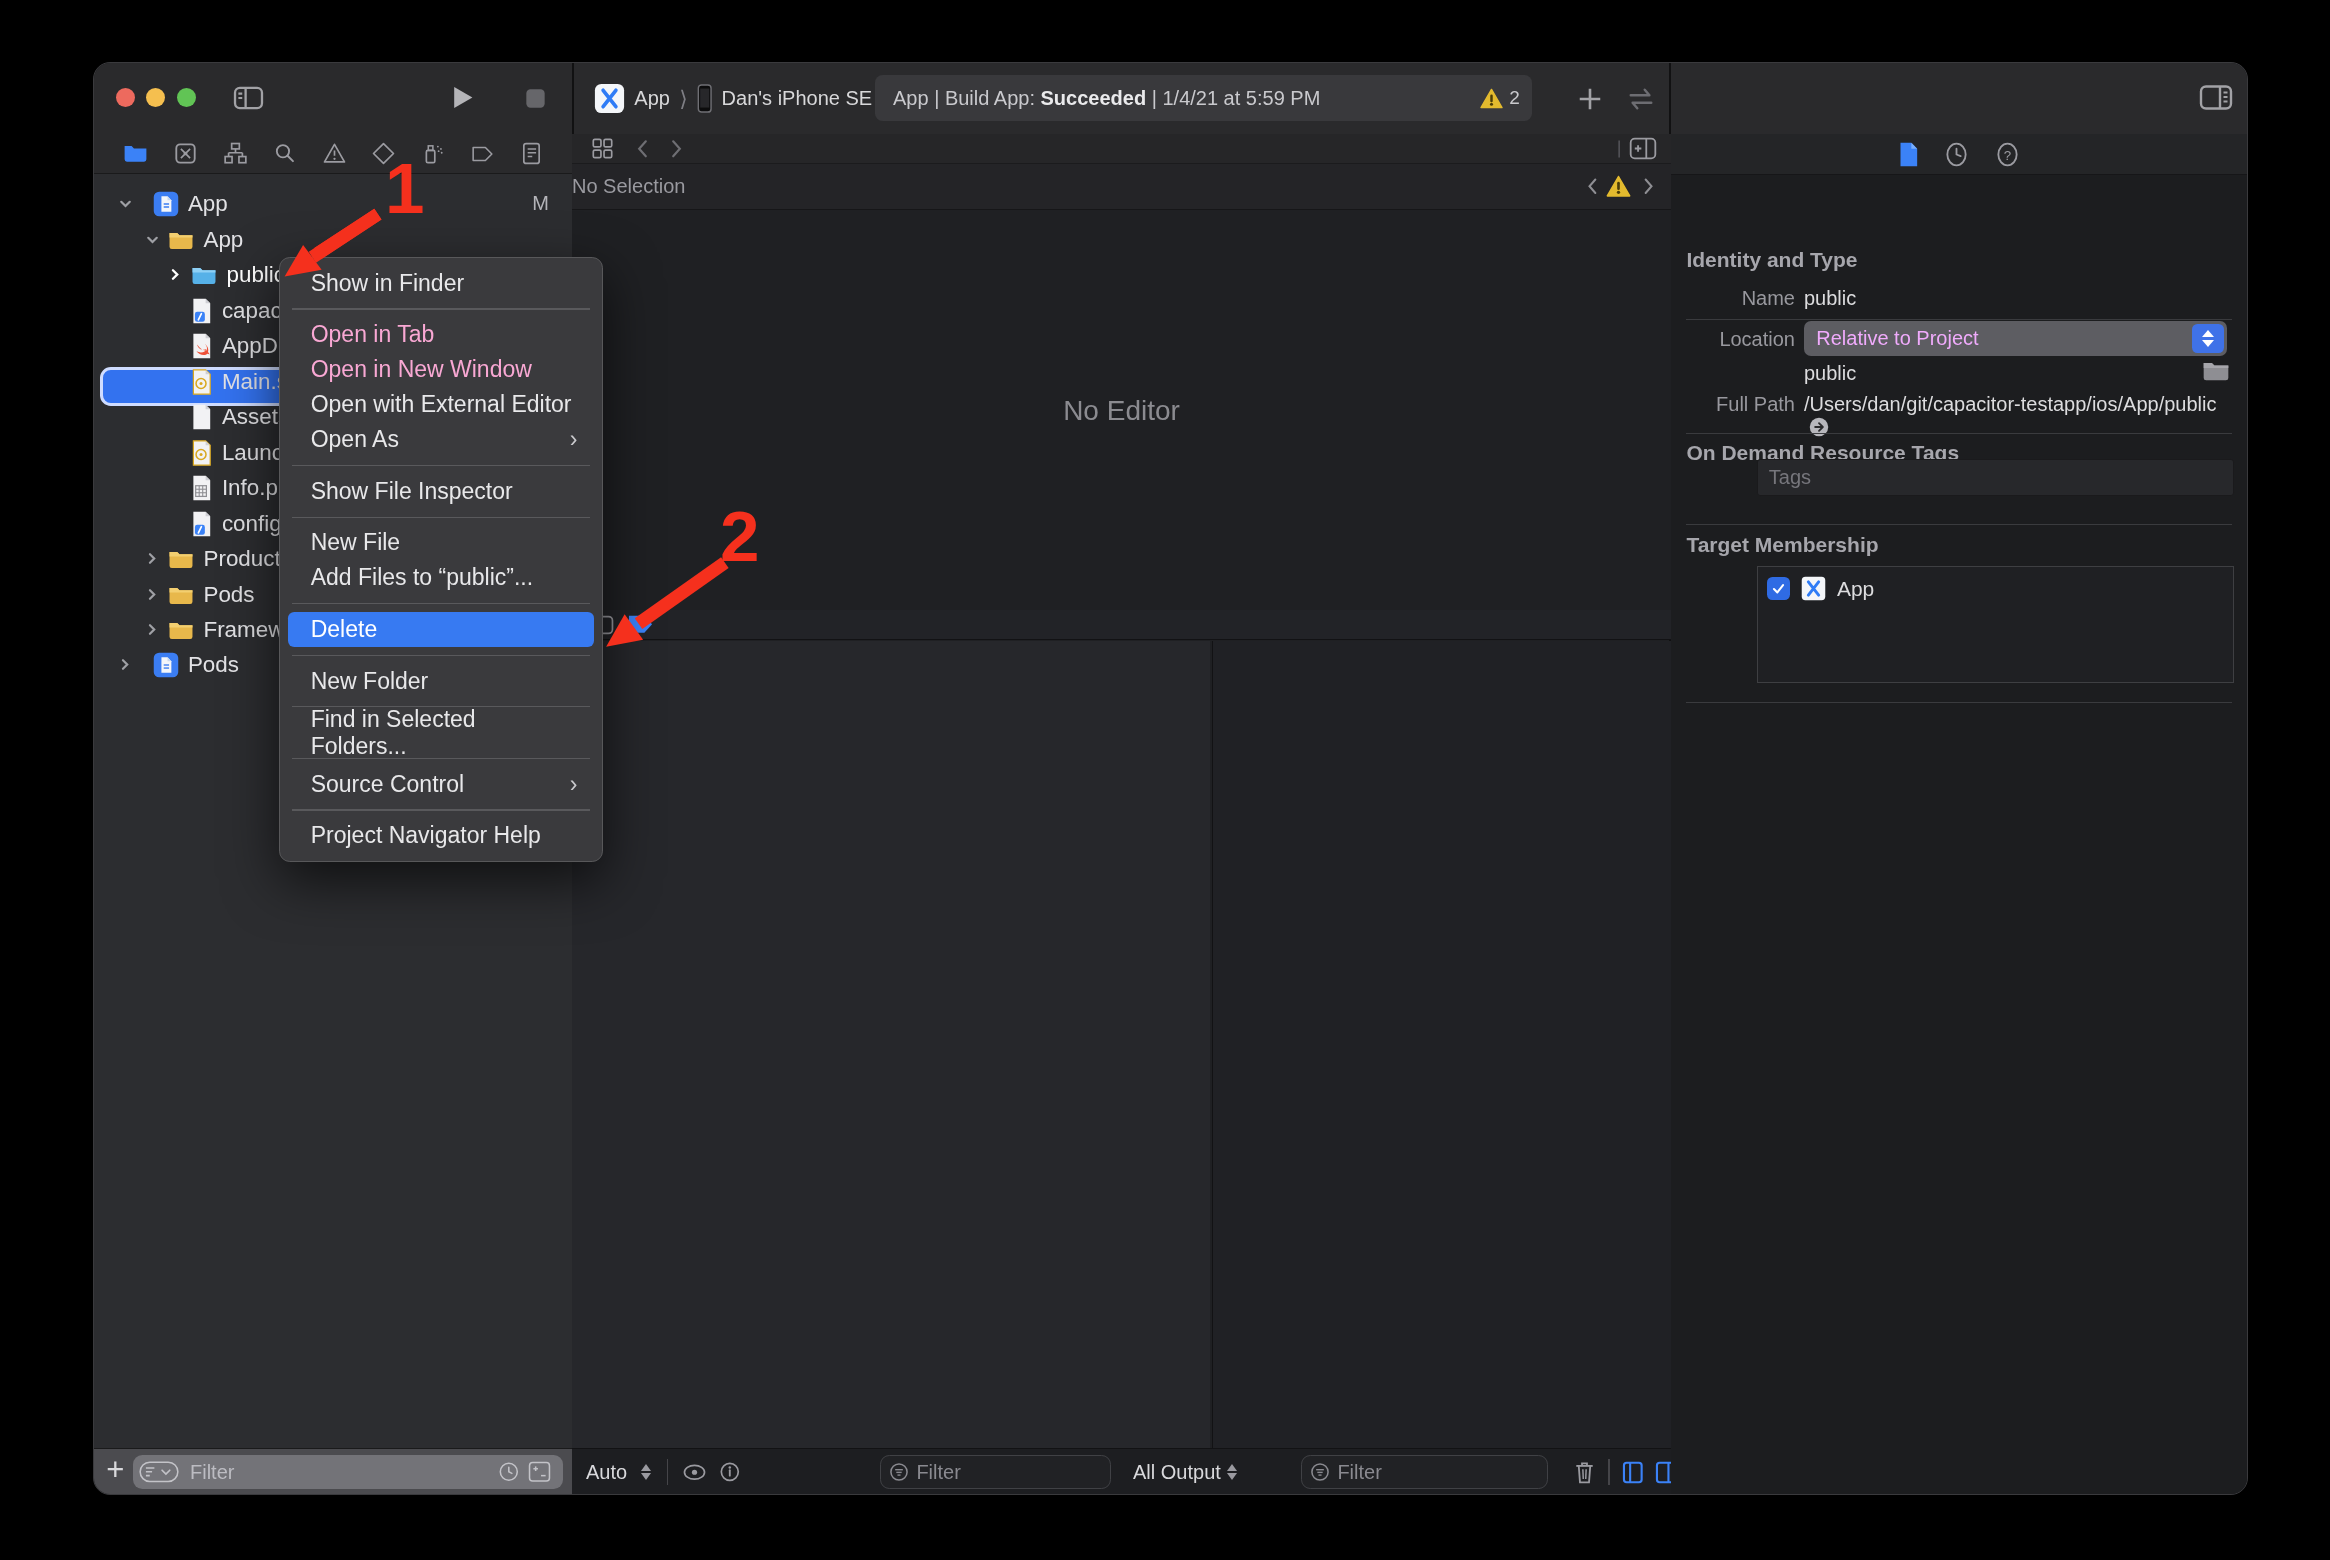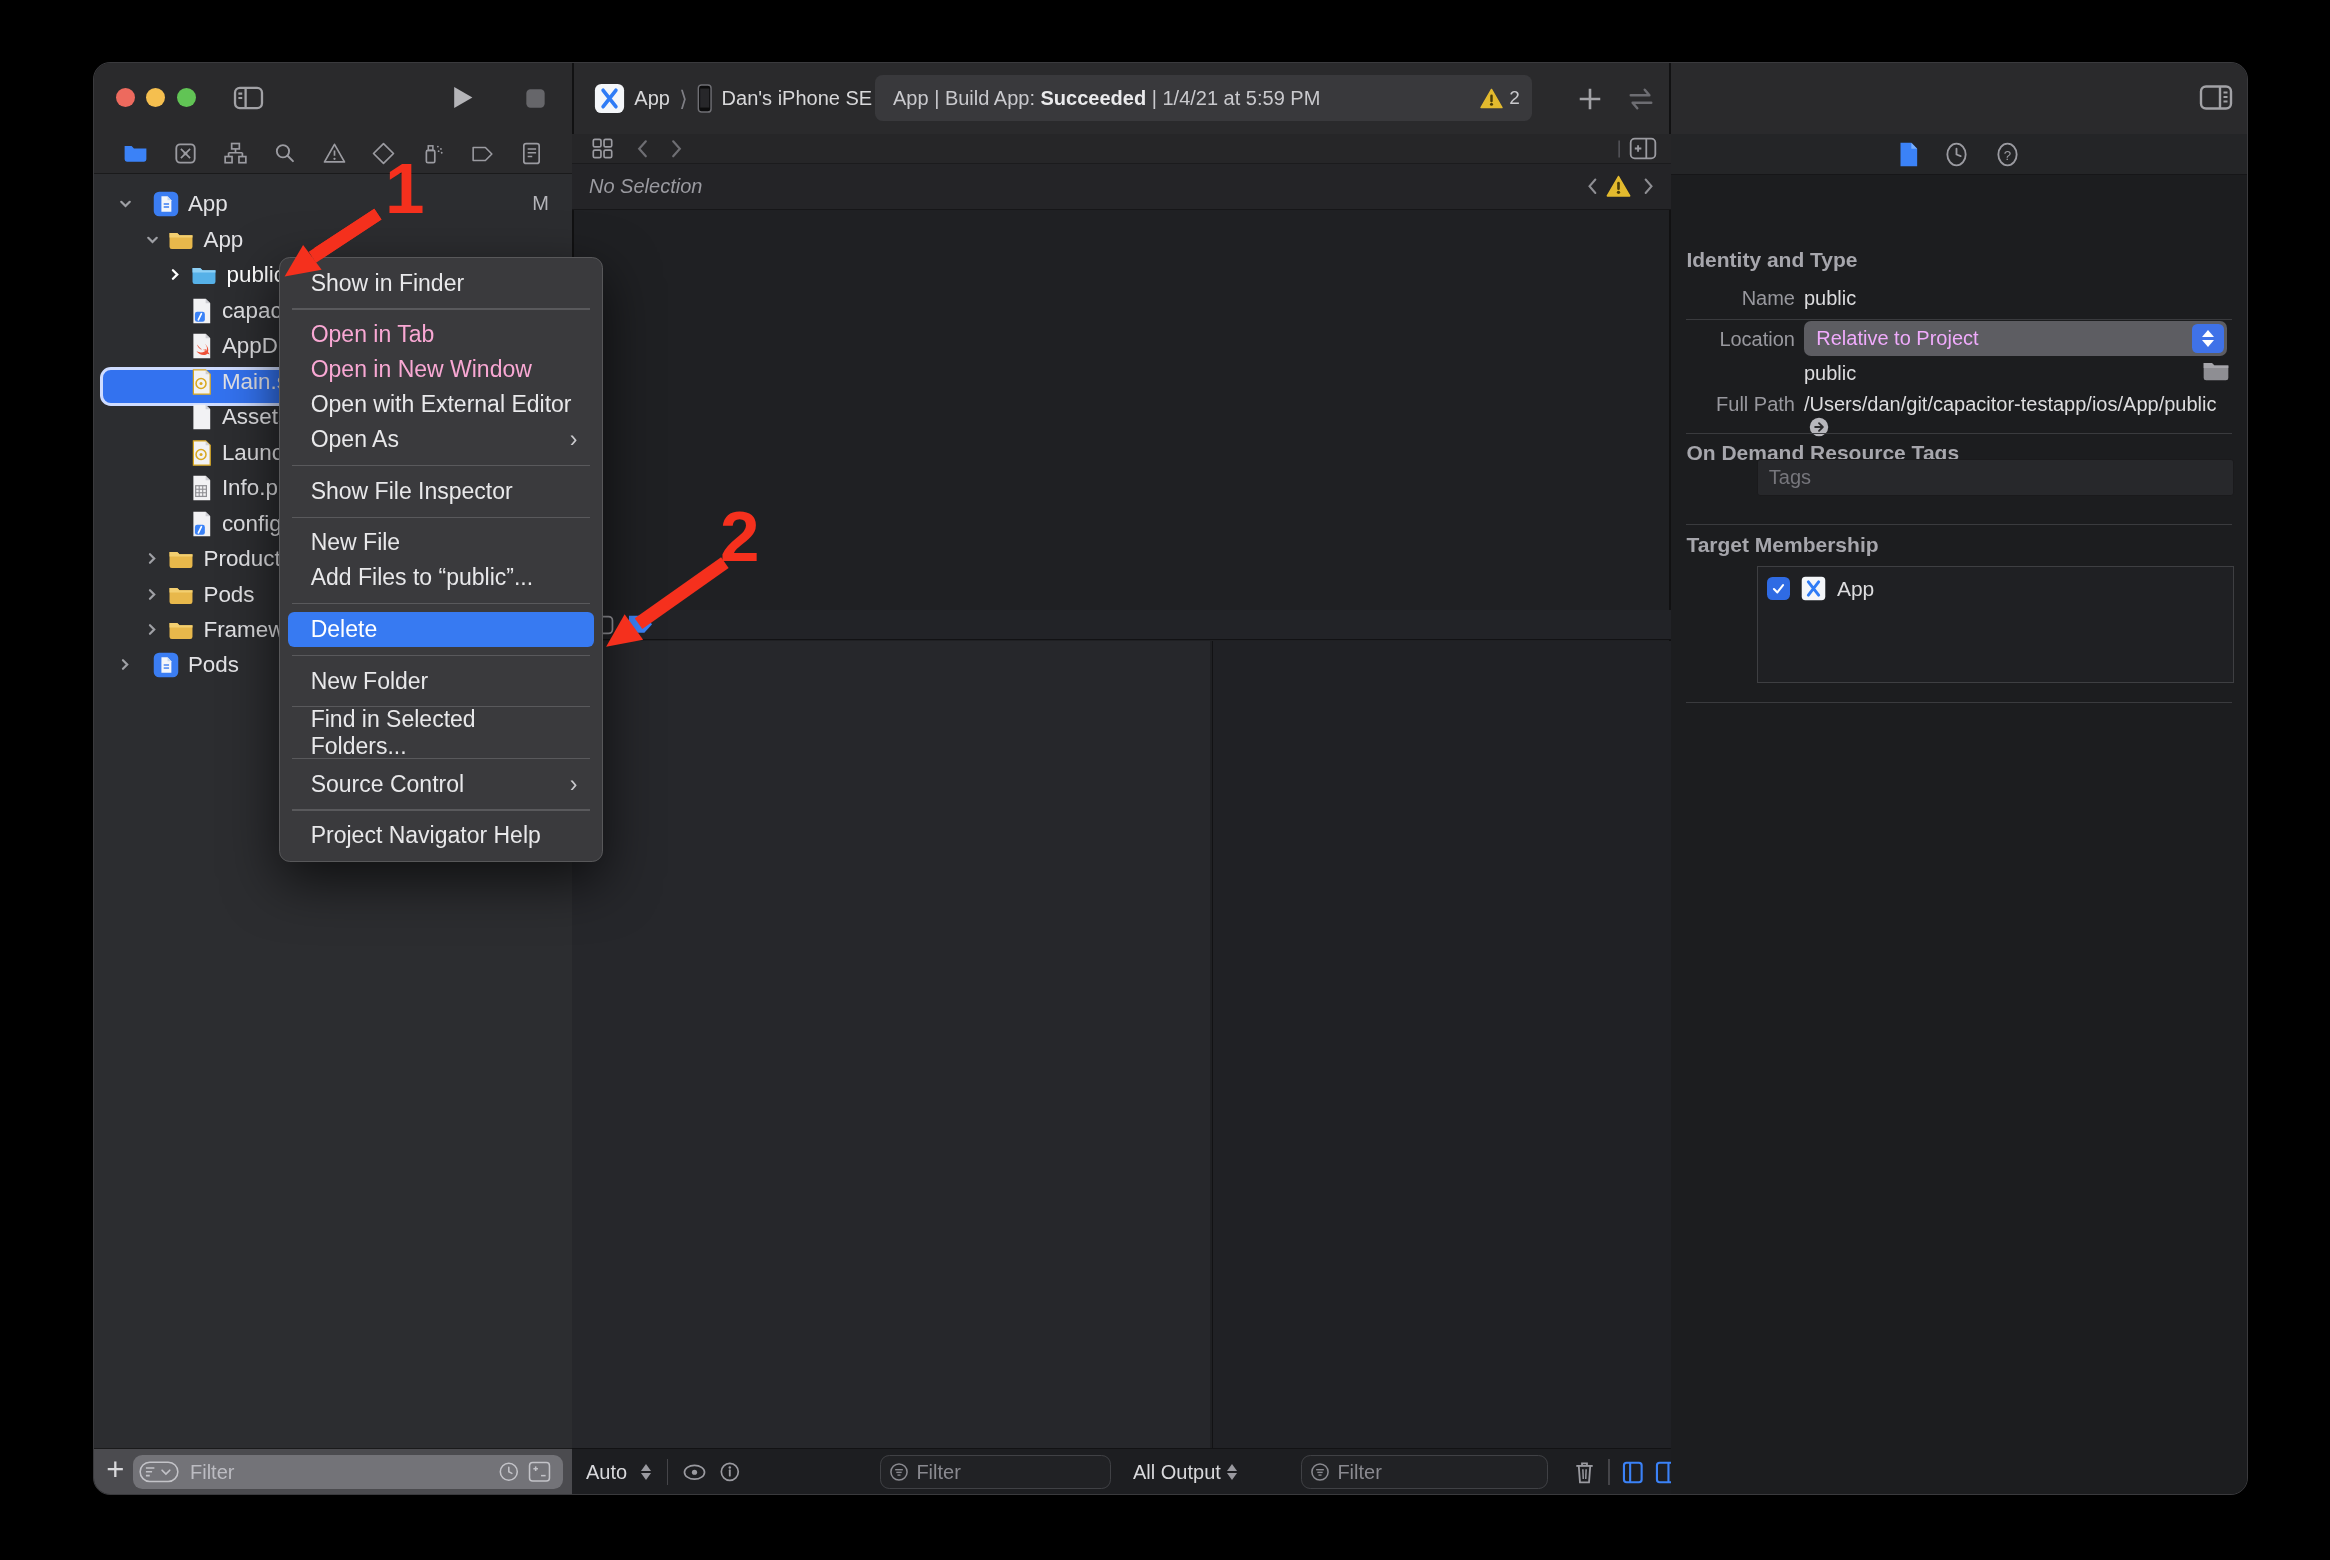--- a/index.html
+++ b/index.html
@@ -505,40 +505,43 @@
         <svg width="28" height="23" viewBox="0 0 34 28">
           <rect x="2" y="2" width="30" height="24" rx="5" fill="none" stroke="#9b9ba1" stroke-width="2.2"></rect>
           <line x1="21" y1="2" x2="21" y2="26" stroke="#9b9ba1" stroke-width="2.2"></line>
           <line x1="11" y1="10" x2="11" y2="18" stroke="#9b9ba1" stroke-width="2.2"></line>
           <line x1="7" y1="14" x2="15" y2="14" stroke="#9b9ba1" stroke-width="2.2"></line>
         </svg>
       </span>
   </div>
 
   <div class="abs" id="ed-jumpbar">
-    <span style="margin-left:17px;font-style:italic;">No Selection</span>
+    <span style="">No Selection</span>
     <span style="position:absolute;right:72px;">
         <svg width="14" height="18.5" viewBox="0 0 16 22">
           <polyline points="12,3 5,11 12,19" fill="none" stroke="#8e8e93" stroke-width="2.4" stroke-linecap="round"></polyline>
         </svg>
       </span>
     <span style="position:absolute;right:40px;top:10.8px;">
         <svg width="25" height="22.4" viewBox="0 0 24 22">
           <path d="M12 1.5 L23 20.5 H1 Z" fill="#e3ba2e" stroke="#e3ba2e" stroke-width="1.5" stroke-linejoin="round"></path>
           <line x1="12" y1="8" x2="12" y2="13.5" stroke="#4a3c08" stroke-width="2.6" stroke-linecap="round"></line>
           <circle cx="12" cy="17" r="1.6" fill="#4a3c08"></circle>
         </svg>
       </span>
     <span style="position:absolute;right:15.4px;">
         <svg width="14" height="18.5" viewBox="0 0 16 22">
           <polyline points="4,3 11,11 4,19" fill="none" stroke="#8e8e93" stroke-width="2.4" stroke-linecap="round"></polyline>
         </svg>
       </span>
   </div>
 
+  <div class="abs" id="ed-content">
+    <span id="no-editor">No Editor</span>
+  </div>
 
   <div class="abs" id="debug-bar">
     <span style="margin-left:21.6px;">
         <svg width="20" height="20" viewBox="0 0 26 26">
           <rect x="2" y="2" width="22" height="22" rx="5" fill="none" stroke="#9a9aa0" stroke-width="2.2"></rect>
         </svg>
       </span>
     <span style="margin-left:14px;">
         <svg width="25" height="18.5" viewBox="0 0 32 24">
           <path d="M1 1 h20 l10 11 l-10 11 H1 Z" fill="#3b82f7"></path>

